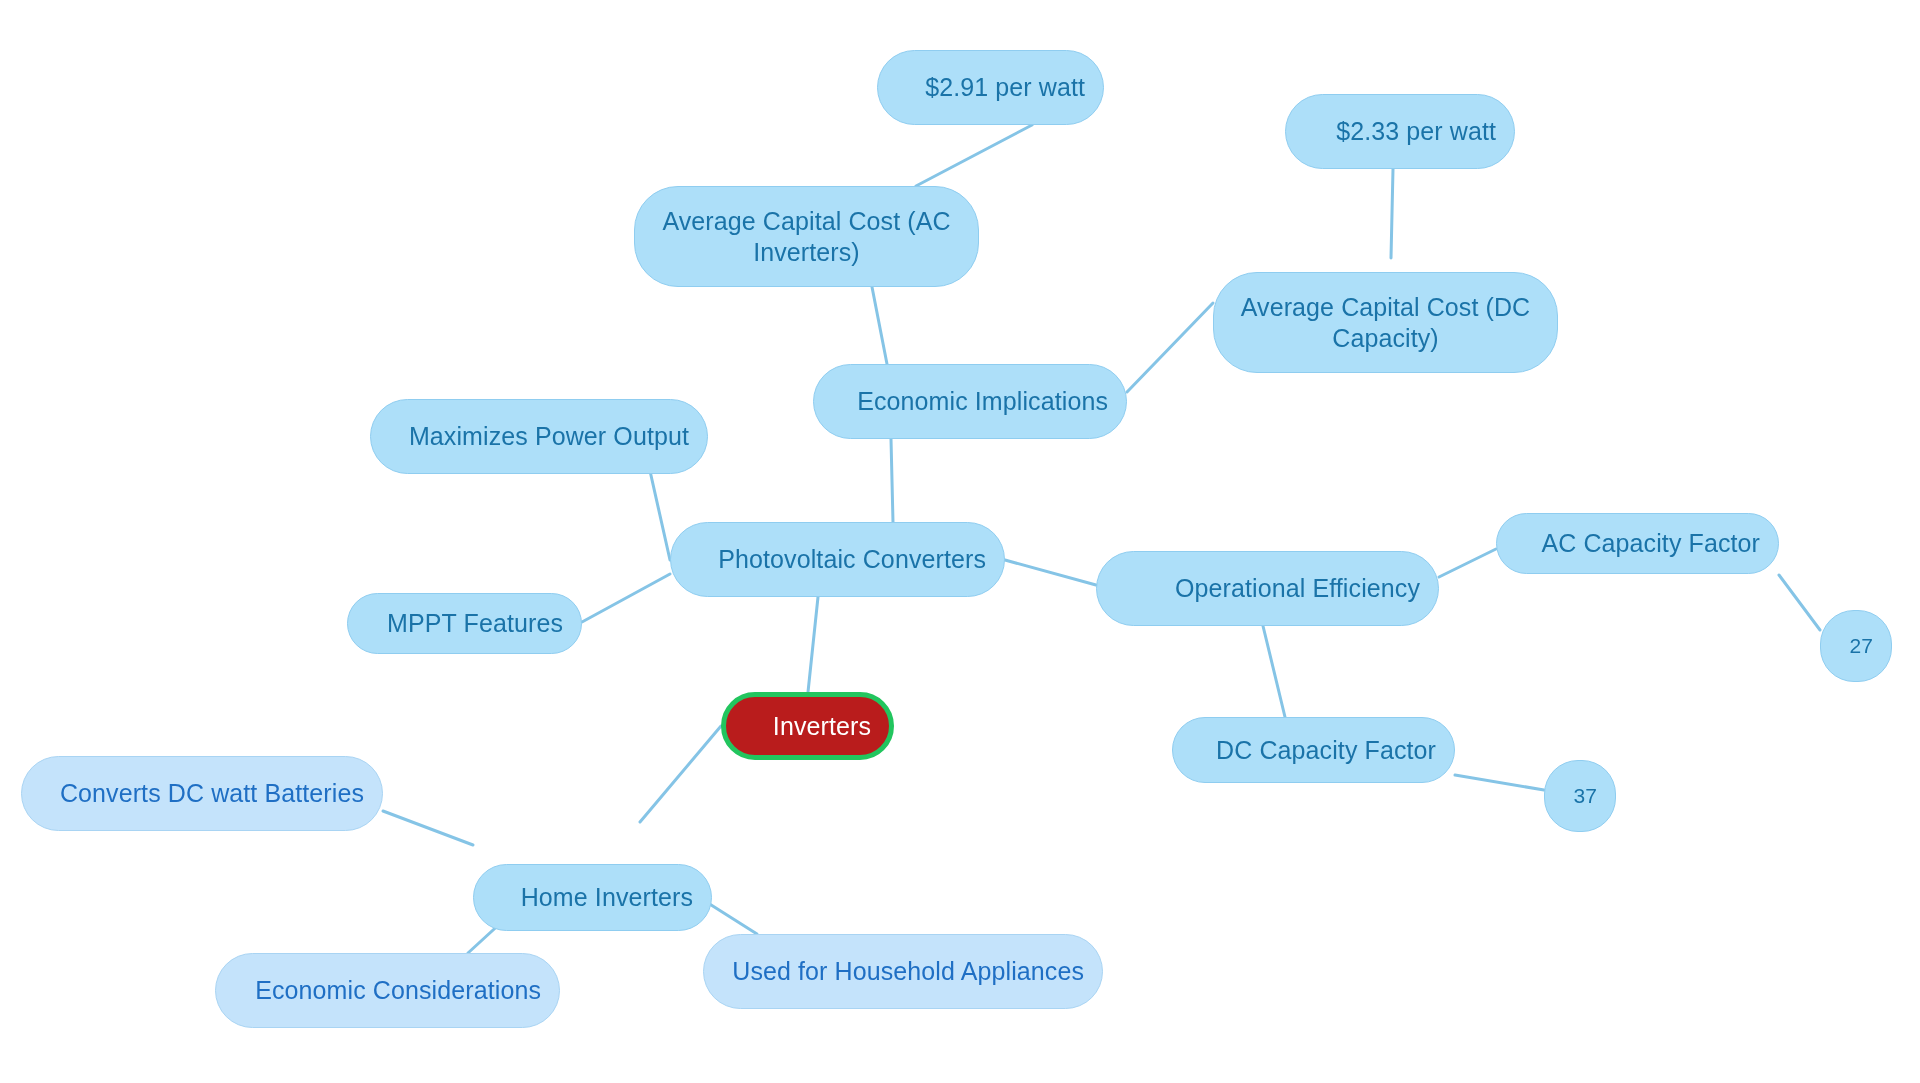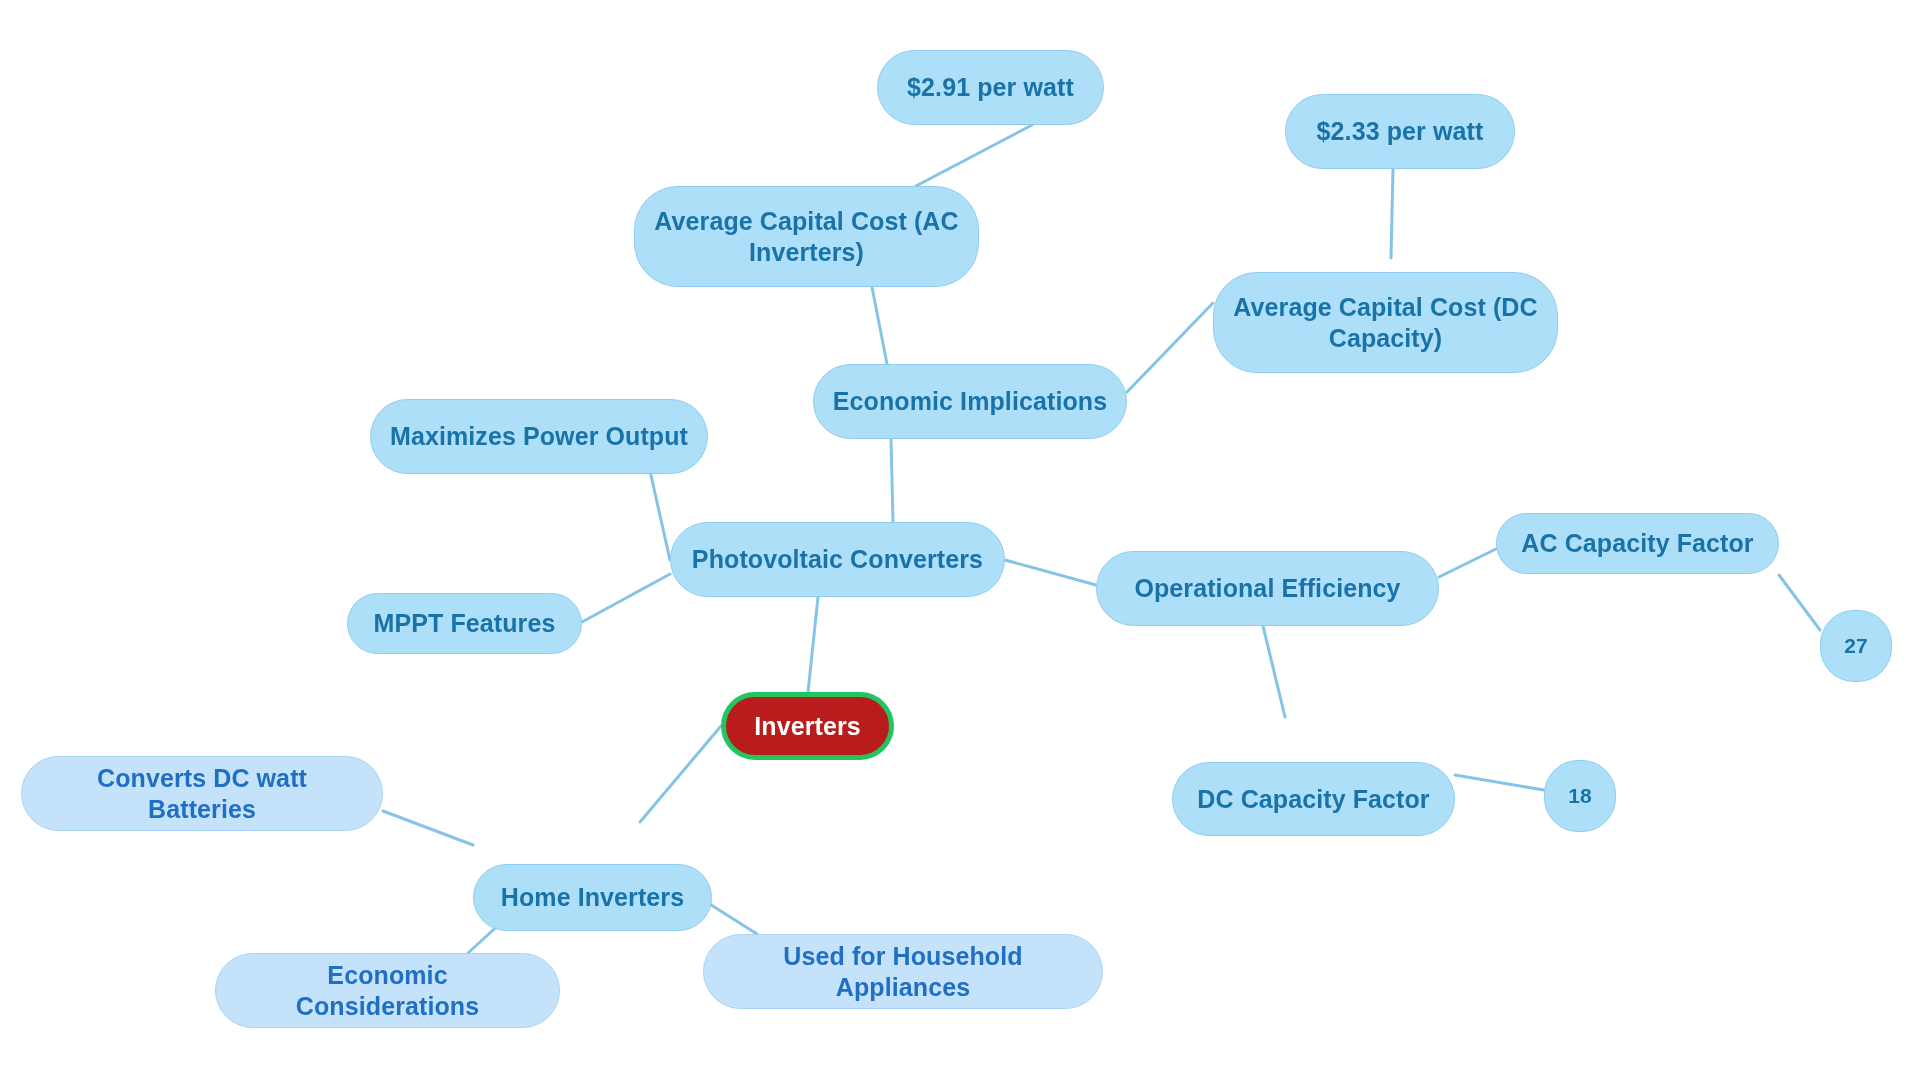--- a/index.html
+++ b/index.html
@@ -24,32 +24,31 @@
     left: 0;
     top: 0;
     width: 1920px;
     height: 1083px;
   }
   .node {
     position: absolute;
     box-sizing: border-box;
     display: flex;
     align-items: center;
-    justify-content: center;
+    justify-content: flex-end;
     text-align: center;
     border-radius: 44px;
     border: 1px solid #8fcdf0;
     background: #addff9;
     color: #1a73a8;
     font-size: 25px;
     line-height: 1.22;
     letter-spacing: 0.1px;
     padding: 0 18px;
     white-space: pre-line;
-    font-weight: bold;
   }
   .node.root {
     background: #b91c1c;
     border: 5px solid #22c55e;
     color: #ffffff;
     border-radius: 34px;
   }
   .node.leaf-soft {
     background: #c4e3fb;
     border-color: #a9d4f3;
@@ -122,26 +121,26 @@
   </div>
 
   <div class="node" style="left: 1496px; top: 513px; width: 283px; height: 61px;">
     <span>AC Capacity Factor</span>
   </div>
 
   <div class="node tiny" style="left: 1820px; top: 610px; width: 72px; height: 72px;">
     <span>27</span>
   </div>
 
-  <div class="node" style="left: 1172px; top: 717px; width: 283px; height: 74px; margin-top: 45px;">
+  <div class="node" style="left: 1172px; top: 717px; width: 283px; height: 66px;">
     <span>DC Capacity Factor</span>
   </div>
 
   <div class="node tiny" style="left: 1544px; top: 760px; width: 72px; height: 72px;">
-    <span>18</span>
+    <span>37</span>
   </div>
 
   <div class="node root" style="left: 721px; top: 692px; width: 173px; height: 68px;">
     <span>Inverters</span>
   </div>
 
   <div class="node leaf-soft" style="left: 21px; top: 756px; width: 362px; height: 75px;">
     <span>Converts DC watt Batteries</span>
   </div>
 

